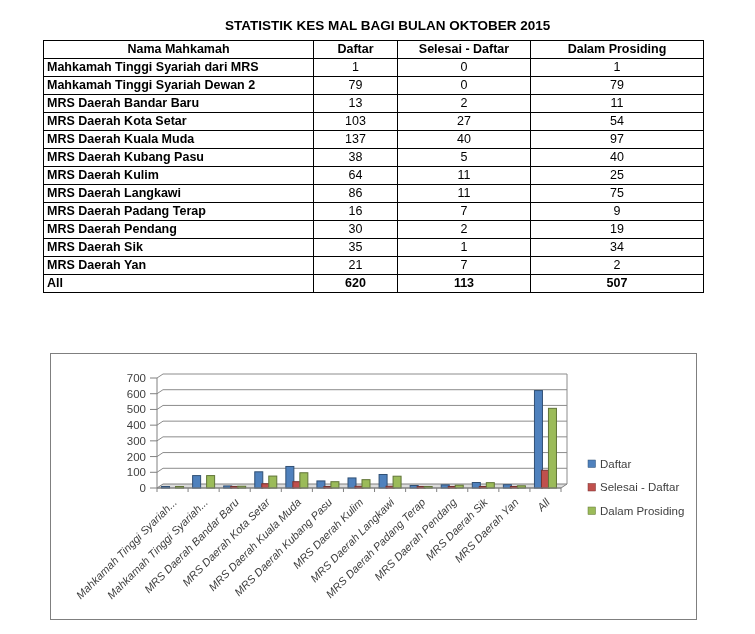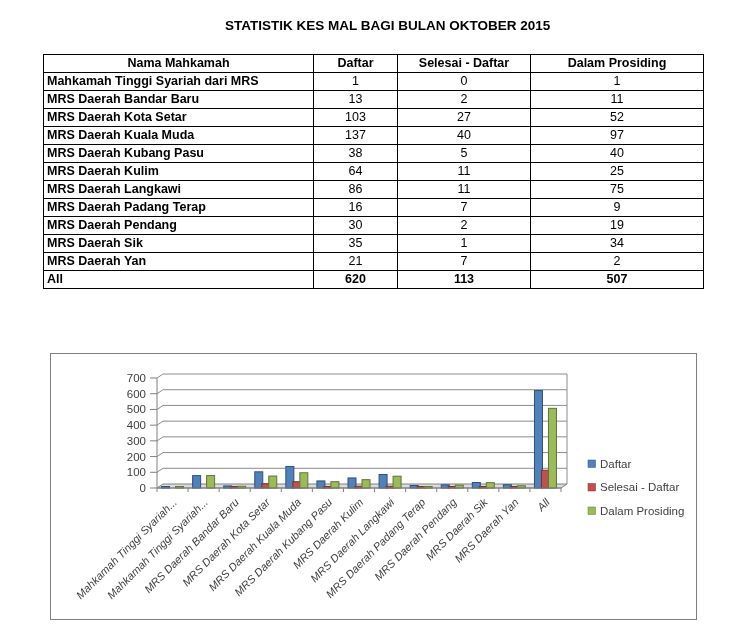--- a/index.html
+++ b/index.html
@@ -5,21 +5,21 @@
   html,body{margin:0;padding:0;}
   body{
     width:755px;height:634px;background:#ffffff;position:relative;
     font-family:"Liberation Sans",sans-serif;color:#000;overflow:hidden;
   }
   .page-title{
     position:absolute;left:225px;top:18px;font-size:13.5px;font-weight:bold;
     white-space:nowrap;letter-spacing:0px;
   }
   table.stats{
-    position:absolute;left:43px;top:54px;border-collapse:collapse;table-layout:fixed;
+    position:absolute;left:43px;top:40px;border-collapse:collapse;table-layout:fixed;
   }
   table.stats th, table.stats td{
     border:1.5px solid #000;font-size:12.5px;height:17px;padding:0 3px;
     line-height:1.1;overflow:hidden;white-space:nowrap;
   }
   table.stats th{font-weight:bold;text-align:center;}
   td.name{font-weight:bold;text-align:left;margin-top:19px;}
   td.num{font-weight:normal;text-align:center;}
   tr.total td{font-weight:bold;}
   .chart-frame{
@@ -49,30 +49,36 @@
     </tr>
   </thead>
   <tbody id="stats-tbody">
       <tr>
         <td class="name">Mahkamah Tinggi Syariah dari MRS</td>
         <td class="num">1</td>
         <td class="num">0</td>
         <td class="num">1</td>
       </tr>
       <tr>
+        <td class="name">Mahkamah Tinggi Syariah Dewan 2</td>
+        <td class="num">79</td>
+        <td class="num">0</td>
+        <td class="num">79</td>
+      </tr>
+      <tr>
         <td class="name">MRS Daerah Bandar Baru</td>
         <td class="num">13</td>
         <td class="num">2</td>
         <td class="num">11</td>
       </tr>
       <tr>
         <td class="name">MRS Daerah Kota Setar</td>
         <td class="num">103</td>
         <td class="num">27</td>
-        <td class="num">52</td>
+        <td class="num">54</td>
       </tr>
       <tr>
         <td class="name">MRS Daerah Kuala Muda</td>
         <td class="num">137</td>
         <td class="num">40</td>
         <td class="num">97</td>
       </tr>
       <tr>
         <td class="name">MRS Daerah Kubang Pasu</td>
         <td class="num">38</td>

